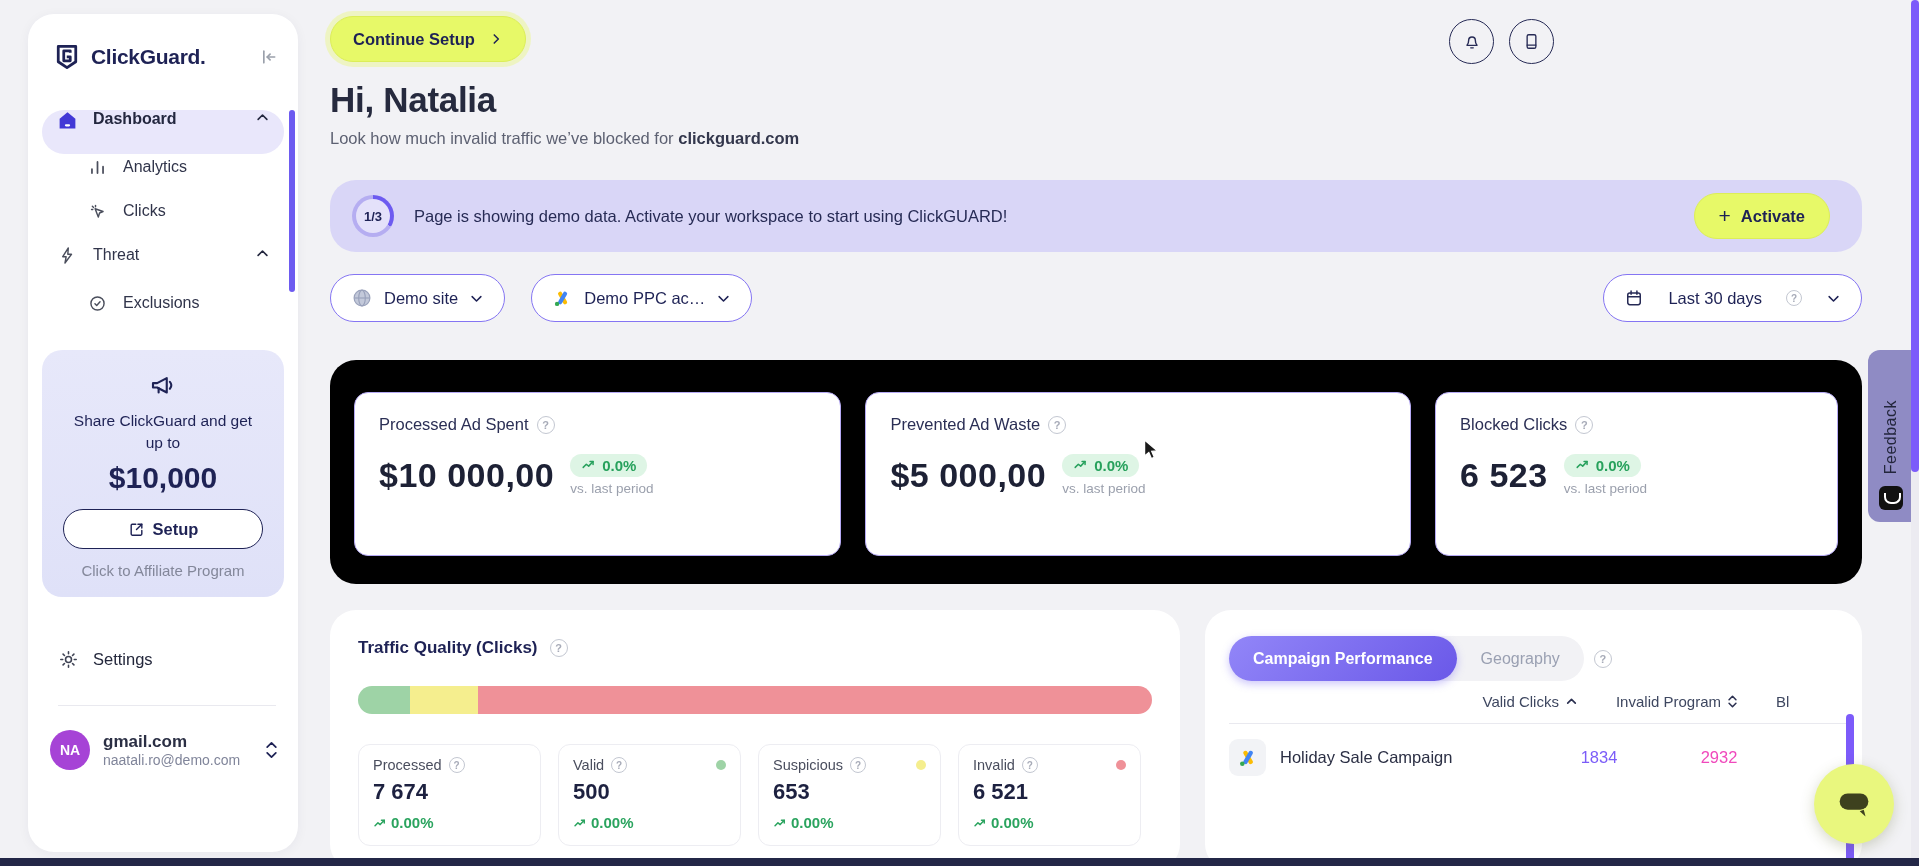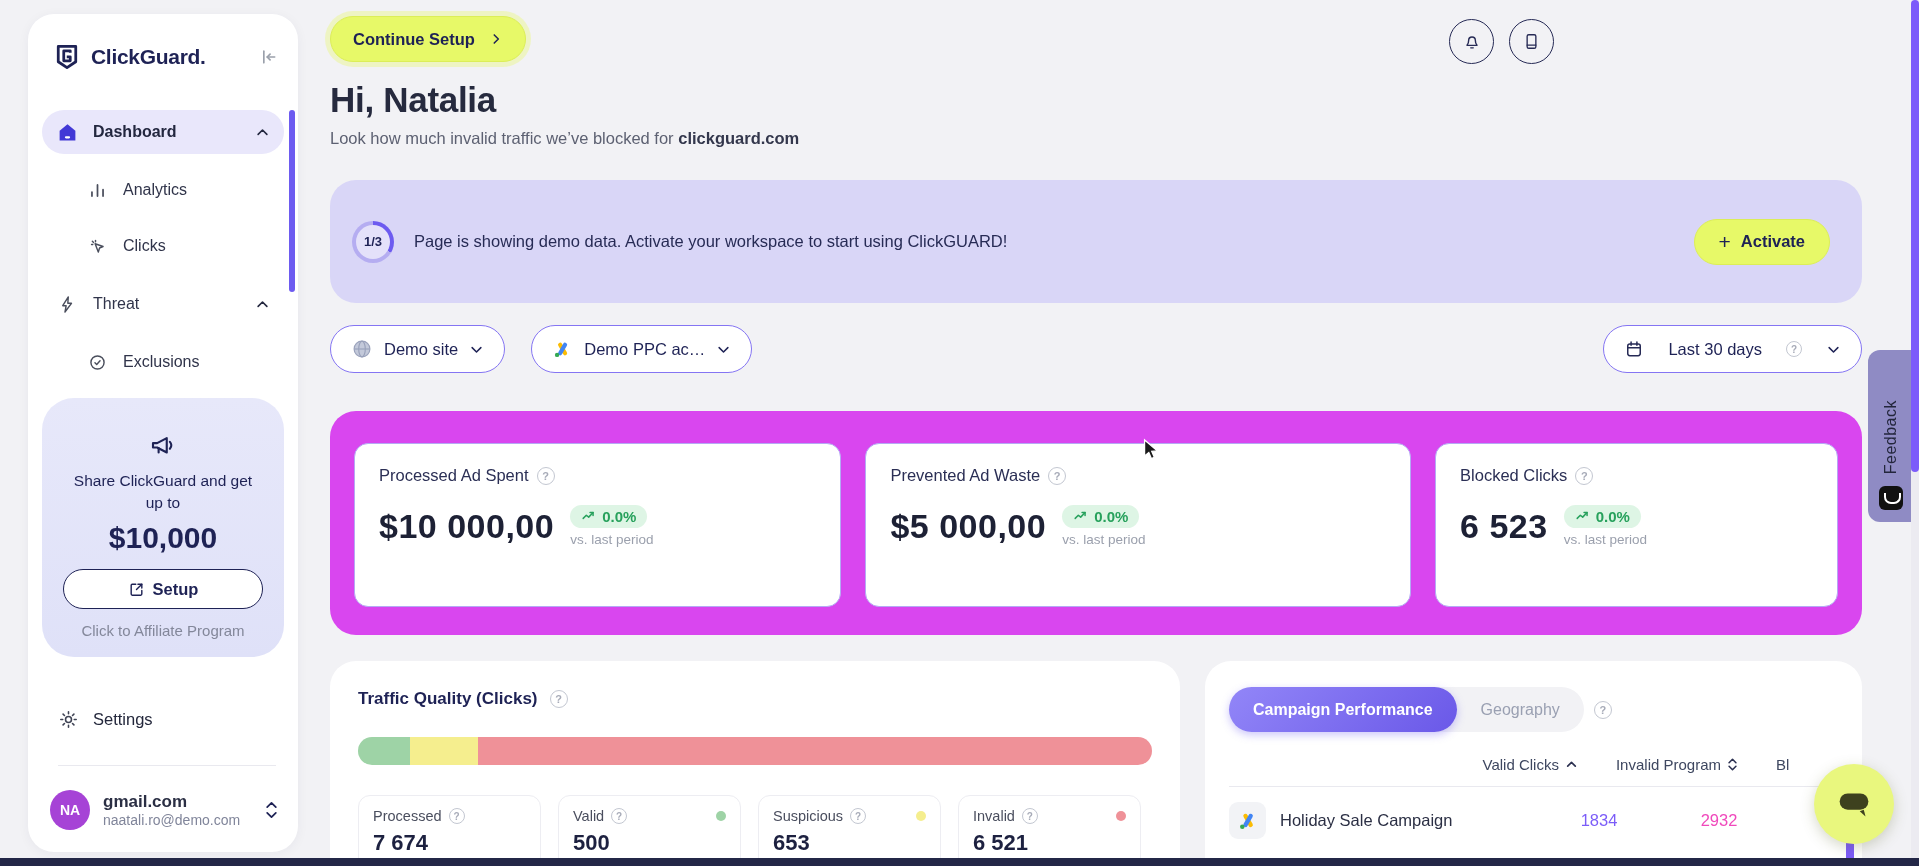--- a/index.html
+++ b/index.html
@@ -7,30 +7,30 @@
   .canvas { position:relative; width:1919px; height:866px; background:#f2f2f5; overflow:hidden; }
 
   
   .sidebar { position:absolute; left:28px; top:14px; width:270px; height:838px; background:#fff;
              border-radius:26px; box-shadow:0 2px 12px rgba(30,34,85,.05); }
   .logo-row { display:flex; align-items:center; padding:28px 20px 0 24px; }
   .logo-mark { flex:0 0 auto; display:flex; }
   .logo-text { margin-left:9px; font-size:21px; font-weight:800; color:#1e2255; letter-spacing:-.3px; flex:1; }
   .collapse-btn { color:#9aa0ab; display:flex; cursor:pointer; }
   .nav { margin-top:38px; }
-  .nav-row { display:flex; align-items:center; height:44px; margin:16px 14px; padding:0 14px; border-radius:22px;
+  .nav-row { display:flex; align-items:flex-start; height:44px; margin:4px 14px; padding:0 14px; border-radius:22px;
              color:#30344a; font-size:16px; cursor:pointer; }
   .nav-row .nav-ic { display:flex; width:22px; justify-content:center; }
   .nav-row .lbl { margin-left:15px; flex:1; }
   .nav-row.active { background:#e9e7fb; color:#23273f; font-weight:600; }
   .nav-row.sub { padding-left:44px; height:40px; }
   .chev { display:flex; }
   .sb-scrollbar { position:absolute; right:3px; top:96px; width:6px; height:182px; border-radius:3px; background:#6d5bf0; }
-  .promo { margin:16px 14px 0; background:linear-gradient(180deg,#e7e8fa,#dfe1f8); border-radius:32px;
-           padding:32px 14px 18px; text-align:center; }
+  .promo { margin:16px 14px 0; background:linear-gradient(180deg,#e7e8fa,#dfe1f8); border-radius:20px;
+           padding:20px 14px 18px; text-align:center; }
   .promo-ic { display:flex; justify-content:center; }
   .promo-line { margin-top:10px; font-size:15.5px; line-height:1.4; color:#1e2255; font-weight:500; padding:0 10px; }
   .promo-amount { margin-top:8px; font-size:30px; font-weight:800; color:#1e2255; }
   .share-btn { margin:14px auto 0; width:200px; height:40px; border-radius:21px; border:1.5px solid #1e2255;
                background:#fff; display:flex; align-items:center; justify-content:center; gap:8px;
                font-size:16.5px; font-weight:600; color:#1e2255; cursor:pointer; }
   .affiliate { margin-top:13px; font-size:15px; color:#83879a; }
   .settings-row { display:flex; align-items:center; margin:42px 14px 0; padding:0 16px; height:40px;
                   font-size:16.5px; color:#23273b; cursor:pointer; }
   .settings-row .lbl { margin-left:14px; }
@@ -48,39 +48,39 @@
   .continue-setup { margin-top:16px; height:46px; padding:0 22px; border:1.5px solid #dcee57; border-radius:24px;
        background:#e7f968; box-shadow:0 0 0 5px rgba(231,249,104,.35); display:inline-flex; align-items:center;
        gap:14px; font-size:16.5px; font-weight:700; color:#1e2255; cursor:pointer; }
   .greeting { margin-top:18px; font-size:35px; font-weight:800; color:#262a3e; letter-spacing:-.3px; }
   .subtitle { margin-top:9px; font-size:16.5px; color:#5d6172; }
   .subtitle b { color:#33374c; font-weight:700; }
   .top-icon { position:absolute; top:19px; width:45px; height:45px; border-radius:50%; border:1.5px solid #262a55;
               background:transparent; display:flex; align-items:center; justify-content:center; cursor:pointer; }
   .ti-bell { left:1449px; } .ti-book { left:1509px; }
 
-  .banner { margin-top:32px; height:123px; background:#d9d6f7; border-radius:26px; display:flex; align-items:center;
+  .banner { margin-top:32px; height:72px; background:#d9d6f7; border-radius:26px; display:flex; align-items:center;
             padding:0 32px 0 22px; }
   .progress-ring { width:42px; height:42px; border-radius:50%;
         background:conic-gradient(#6d5bf0 0 120deg,#b5adf1 120deg 360deg); position:relative; flex:0 0 auto; }
   .progress-ring::after { content:""; position:absolute; inset:4px; border-radius:50%; background:#e4e1fa; }
   .progress-ring span { position:absolute; inset:0; display:flex; align-items:center; justify-content:center;
         font-size:13px; font-weight:700; color:#1e2255; z-index:1; }
   .banner-msg { margin-left:20px; font-size:16.5px; color:#272b55; flex:1; }
   .activate-btn { height:46px; padding:0 24px; border:1.5px solid #dcee57; border-radius:24px; background:#e7f968;
         display:flex; align-items:center; gap:10px; font-size:16.5px; font-weight:700; color:#1e2255; cursor:pointer; }
   .activate-btn .plus { font-size:21px; font-weight:500; }
 
   .filters-row { margin-top:22px; display:flex; align-items:center; }
   .filter-pill { height:48px; padding:0 20px; background:#fff; border:1.5px solid #8575f3; border-radius:25px;
         display:flex; align-items:center; gap:11px; font-size:16.5px; color:#1e2255; font-weight:500;
         margin-right:26px; cursor:pointer; }
   .date-pill { margin-left:auto; margin-right:0; gap:24px; }
 
-  .stats-panel { margin-top:38px; height:224px; background:#d946ef; border-radius:26px; padding:32px 24px 0;
+  .stats-panel { margin-top:38px; height:224px; background:#000000; border-radius:26px; padding:32px 24px 0;
         display:flex; gap:24px; }
   .stat-card { height:164px; border:1.5px solid #b5a9f4; border-radius:14px; padding:22px 24px; background:#fff; }
   .sc1 { width:516px; } .sc2 { width:578px; } .sc3 { width:426px; }
   .stat-label { display:flex; align-items:center; gap:8px; font-size:16.5px; color:#2b2f55; }
   .stat-valrow { margin-top:22px; display:flex; align-items:flex-start; }
   .stat-value { font-size:34px; font-weight:800; color:#1d2135; letter-spacing:.5px; }
   .stat-side { margin-left:16px; margin-top:-2px; }
   .pill-green { display:inline-flex; align-items:center; gap:6px; background:#def5e5; border-radius:13px;
         padding:3px 11px; font-size:15px; font-weight:700; color:#27a15c; }
   .vs-period { margin-top:4px; font-size:13.5px; color:#9ba0ad; }
@@ -100,21 +100,21 @@
   .tq-mini-change { margin-top:9px; display:flex; align-items:flex-end; gap:4px; font-size:15px; font-weight:700; color:#2ba45f; }
 
   .campaign-card { width:657px; height:260px; background:#fff; border-radius:26px; padding:26px 0 0 24px; position:relative; }
   .tabs-row { display:flex; align-items:center; }
   .tab-group { display:inline-flex; background:#f2f2f5; border-radius:23px; }
   .tab { height:45px; display:flex; align-items:center; padding:0 24px; border-radius:23px; font-size:16px;
          color:#9aa0b2; cursor:pointer; white-space:nowrap; }
   .tab.active { background:linear-gradient(135deg,#9286f8,#6a58e8); color:#fff; font-weight:600;
          box-shadow:0 3px 8px rgba(109,91,240,.35); }
   .tabs-row .q { margin-left:10px; }
-  .tbl-head { margin-top:24px; display:flex; justify-content:flex-end; gap:38px; padding-right:64px;
+  .tbl-head { margin-top:12px; display:flex; justify-content:flex-end; gap:38px; padding-right:64px;
          font-size:15px; color:#3e4760; }
   .tbl-head .col { display:flex; align-items:center; gap:6px; cursor:pointer; white-space:nowrap; }
   .col-cut { width:22px; overflow:hidden; }
   .tbl-divider { margin-top:13px; margin-right:12px; border-top:1px solid #e9e9ef; }
   .tbl-row { display:flex; align-items:center; margin-top:15px; padding-right:78px; }
   .row-ic { width:37px; height:37px; border-radius:9px; background:#f2f3f6; display:flex; align-items:center;
          justify-content:center; }
   .row-name { margin-left:14px; flex:1; font-size:16.5px; color:#2b2f44; }
   .num-valid { width:110px; text-align:center; font-size:16.5px; color:#7b5cf8; }
   .num-invalid { width:130px; text-align:center; font-size:16.5px; color:#f049bc; }

